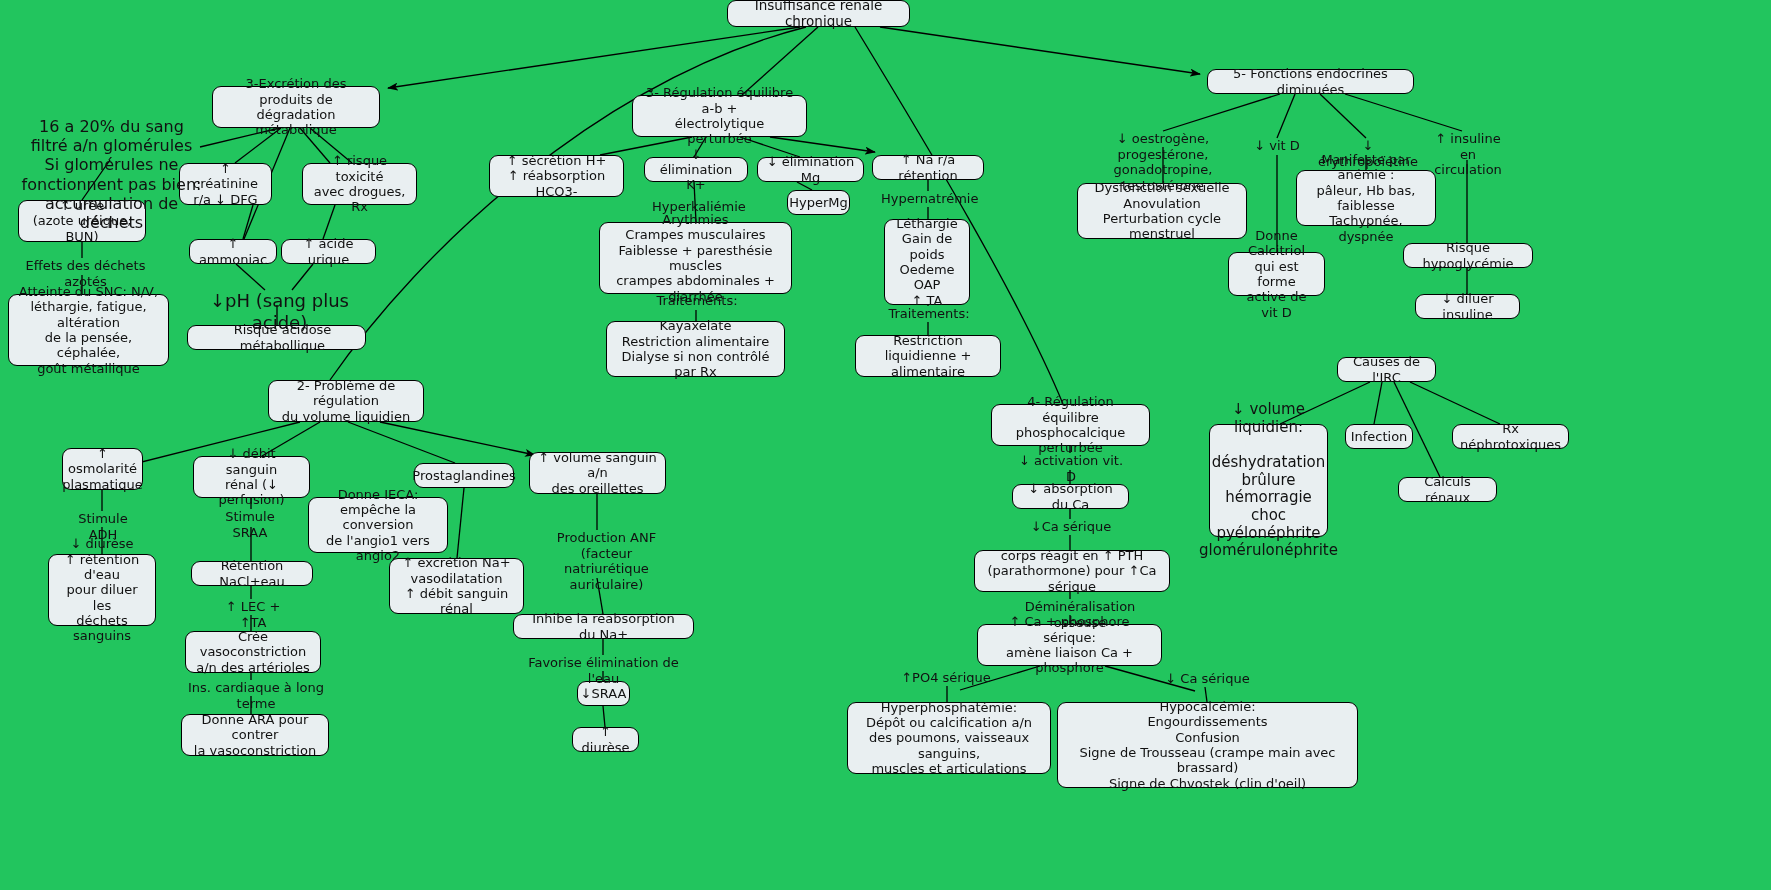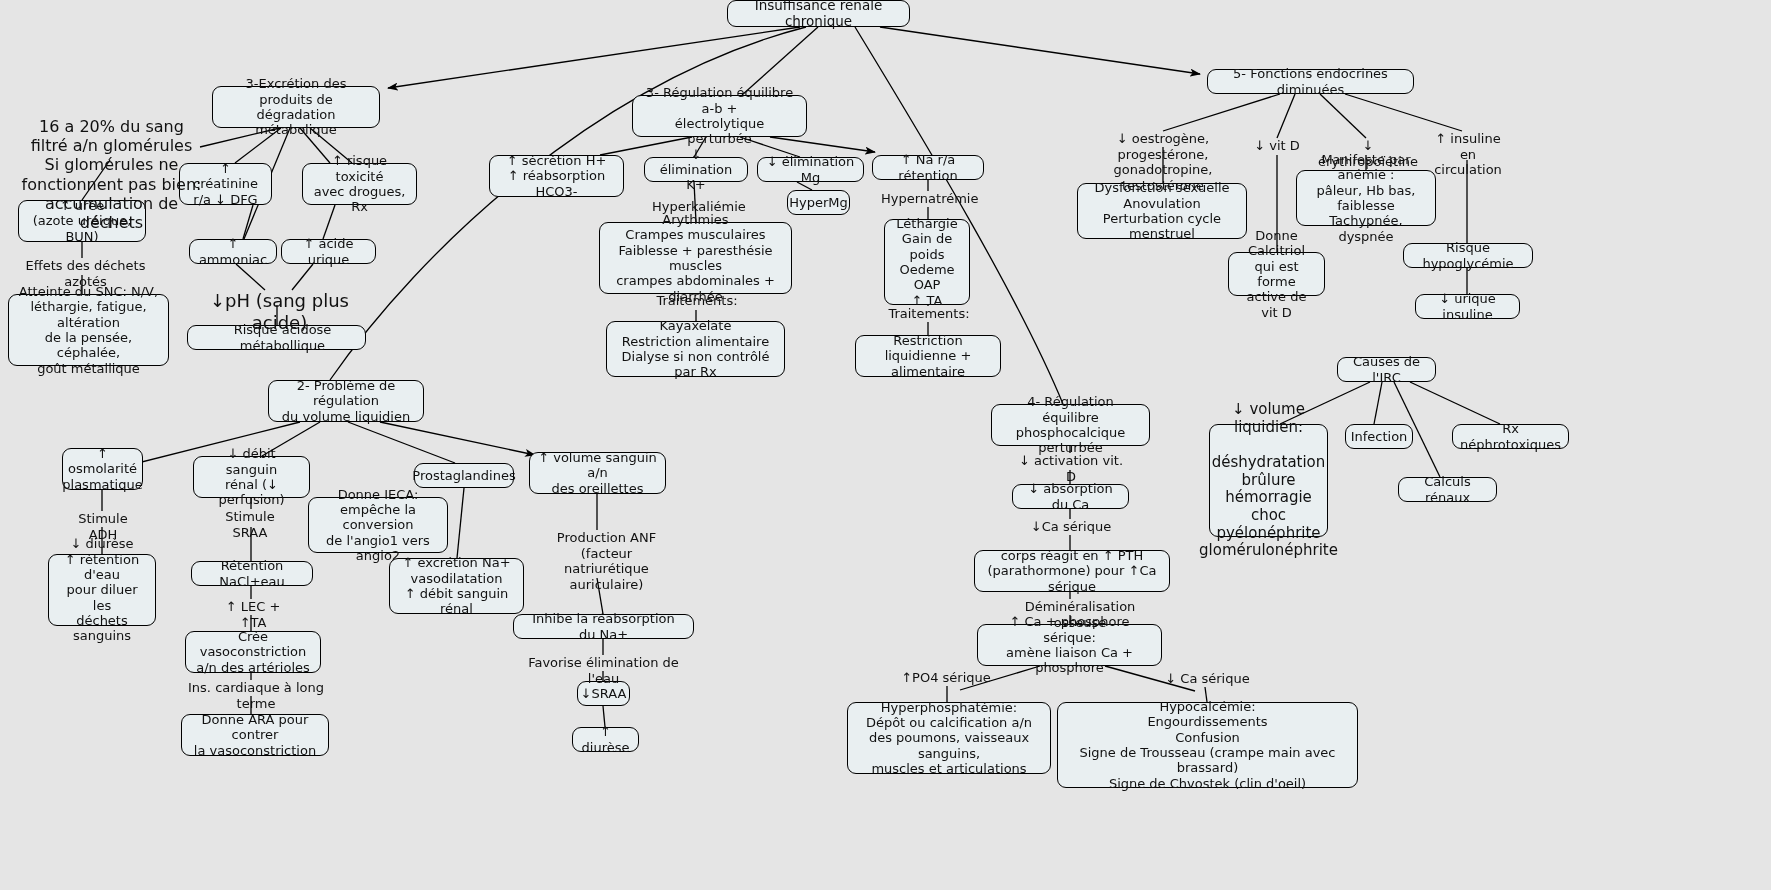--- a/index.html
+++ b/index.html
@@ -1,16 +1,16 @@
 <!DOCTYPE html>
 <html><head>
 <meta charset="utf-8">
 <style>
   html,body{margin:0;padding:0;background:#ffffff;}
-  #canvas{position:relative;width:1771px;height:890px;background:#e5e5e5;
+  #canvas{position:relative;width:1771px;height:890px;background:#22c55e;
           font-family:"DejaVu Sans","Liberation Sans",sans-serif;overflow:hidden;}
   svg.edges{position:absolute;left:0;top:0;width:1771px;height:890px;pointer-events:none;}
   .node{position:absolute;box-sizing:border-box;background:#e9eff1;border:1.4px solid #000;
         border-radius:9px;color:#111;text-align:center;display:flex;align-items:center;
         justify-content:center;line-height:1.18;white-space:pre-line;padding:3px 8px;}
   .lbl{position:absolute;color:#111;text-align:center;white-space:pre-line;line-height:1.2;
        background:transparent;}
 </style>
 </head>
 <body>
@@ -182,21 +182,21 @@
       <div class="node" style="left: 1077px; top: 183px; width: 170px; height: 56px; font-size: 13px;">Dysfonction sexuelle
 Anovulation
 Perturbation cycle menstruel</div>
       <div class="node" style="left: 1296px; top: 170px; width: 140px; height: 56px; font-size: 13px;">Manifeste par anémie :
 pâleur, Hb bas, faiblesse
 Tachypnée, dyspnée</div>
       <div class="node" style="left: 1228px; top: 252px; width: 97px; height: 44px; font-size: 13px;">Donne Calcitriol
 qui est forme
 active de vit D</div>
       <div class="node" style="left: 1403px; top: 243px; width: 130px; height: 25px; font-size: 13px;">Risque hypoglycémie</div>
-      <div class="node" style="left: 1415px; top: 294px; width: 105px; height: 25px; font-size: 13px;">↓ urique insuline</div>
+      <div class="node" style="left: 1415px; top: 294px; width: 105px; height: 25px; font-size: 13px;">↓ diluer insuline</div>
       <div class="node" style="left: 1337px; top: 357px; width: 99px; height: 25px; font-size: 13px;">Causes de l'IRC</div>
       <div class="node" style="left: 1209px; top: 424px; width: 119px; height: 113px; font-size: 15px;">↓ volume liquidien:
 
 déshydratation
 brûlure
 hémorragie
 choc
 pyélonéphrite
 glomérulonéphrite</div>
       <div class="node" style="left: 1345px; top: 424px; width: 68px; height: 25px; font-size: 13px;">Infection</div>

